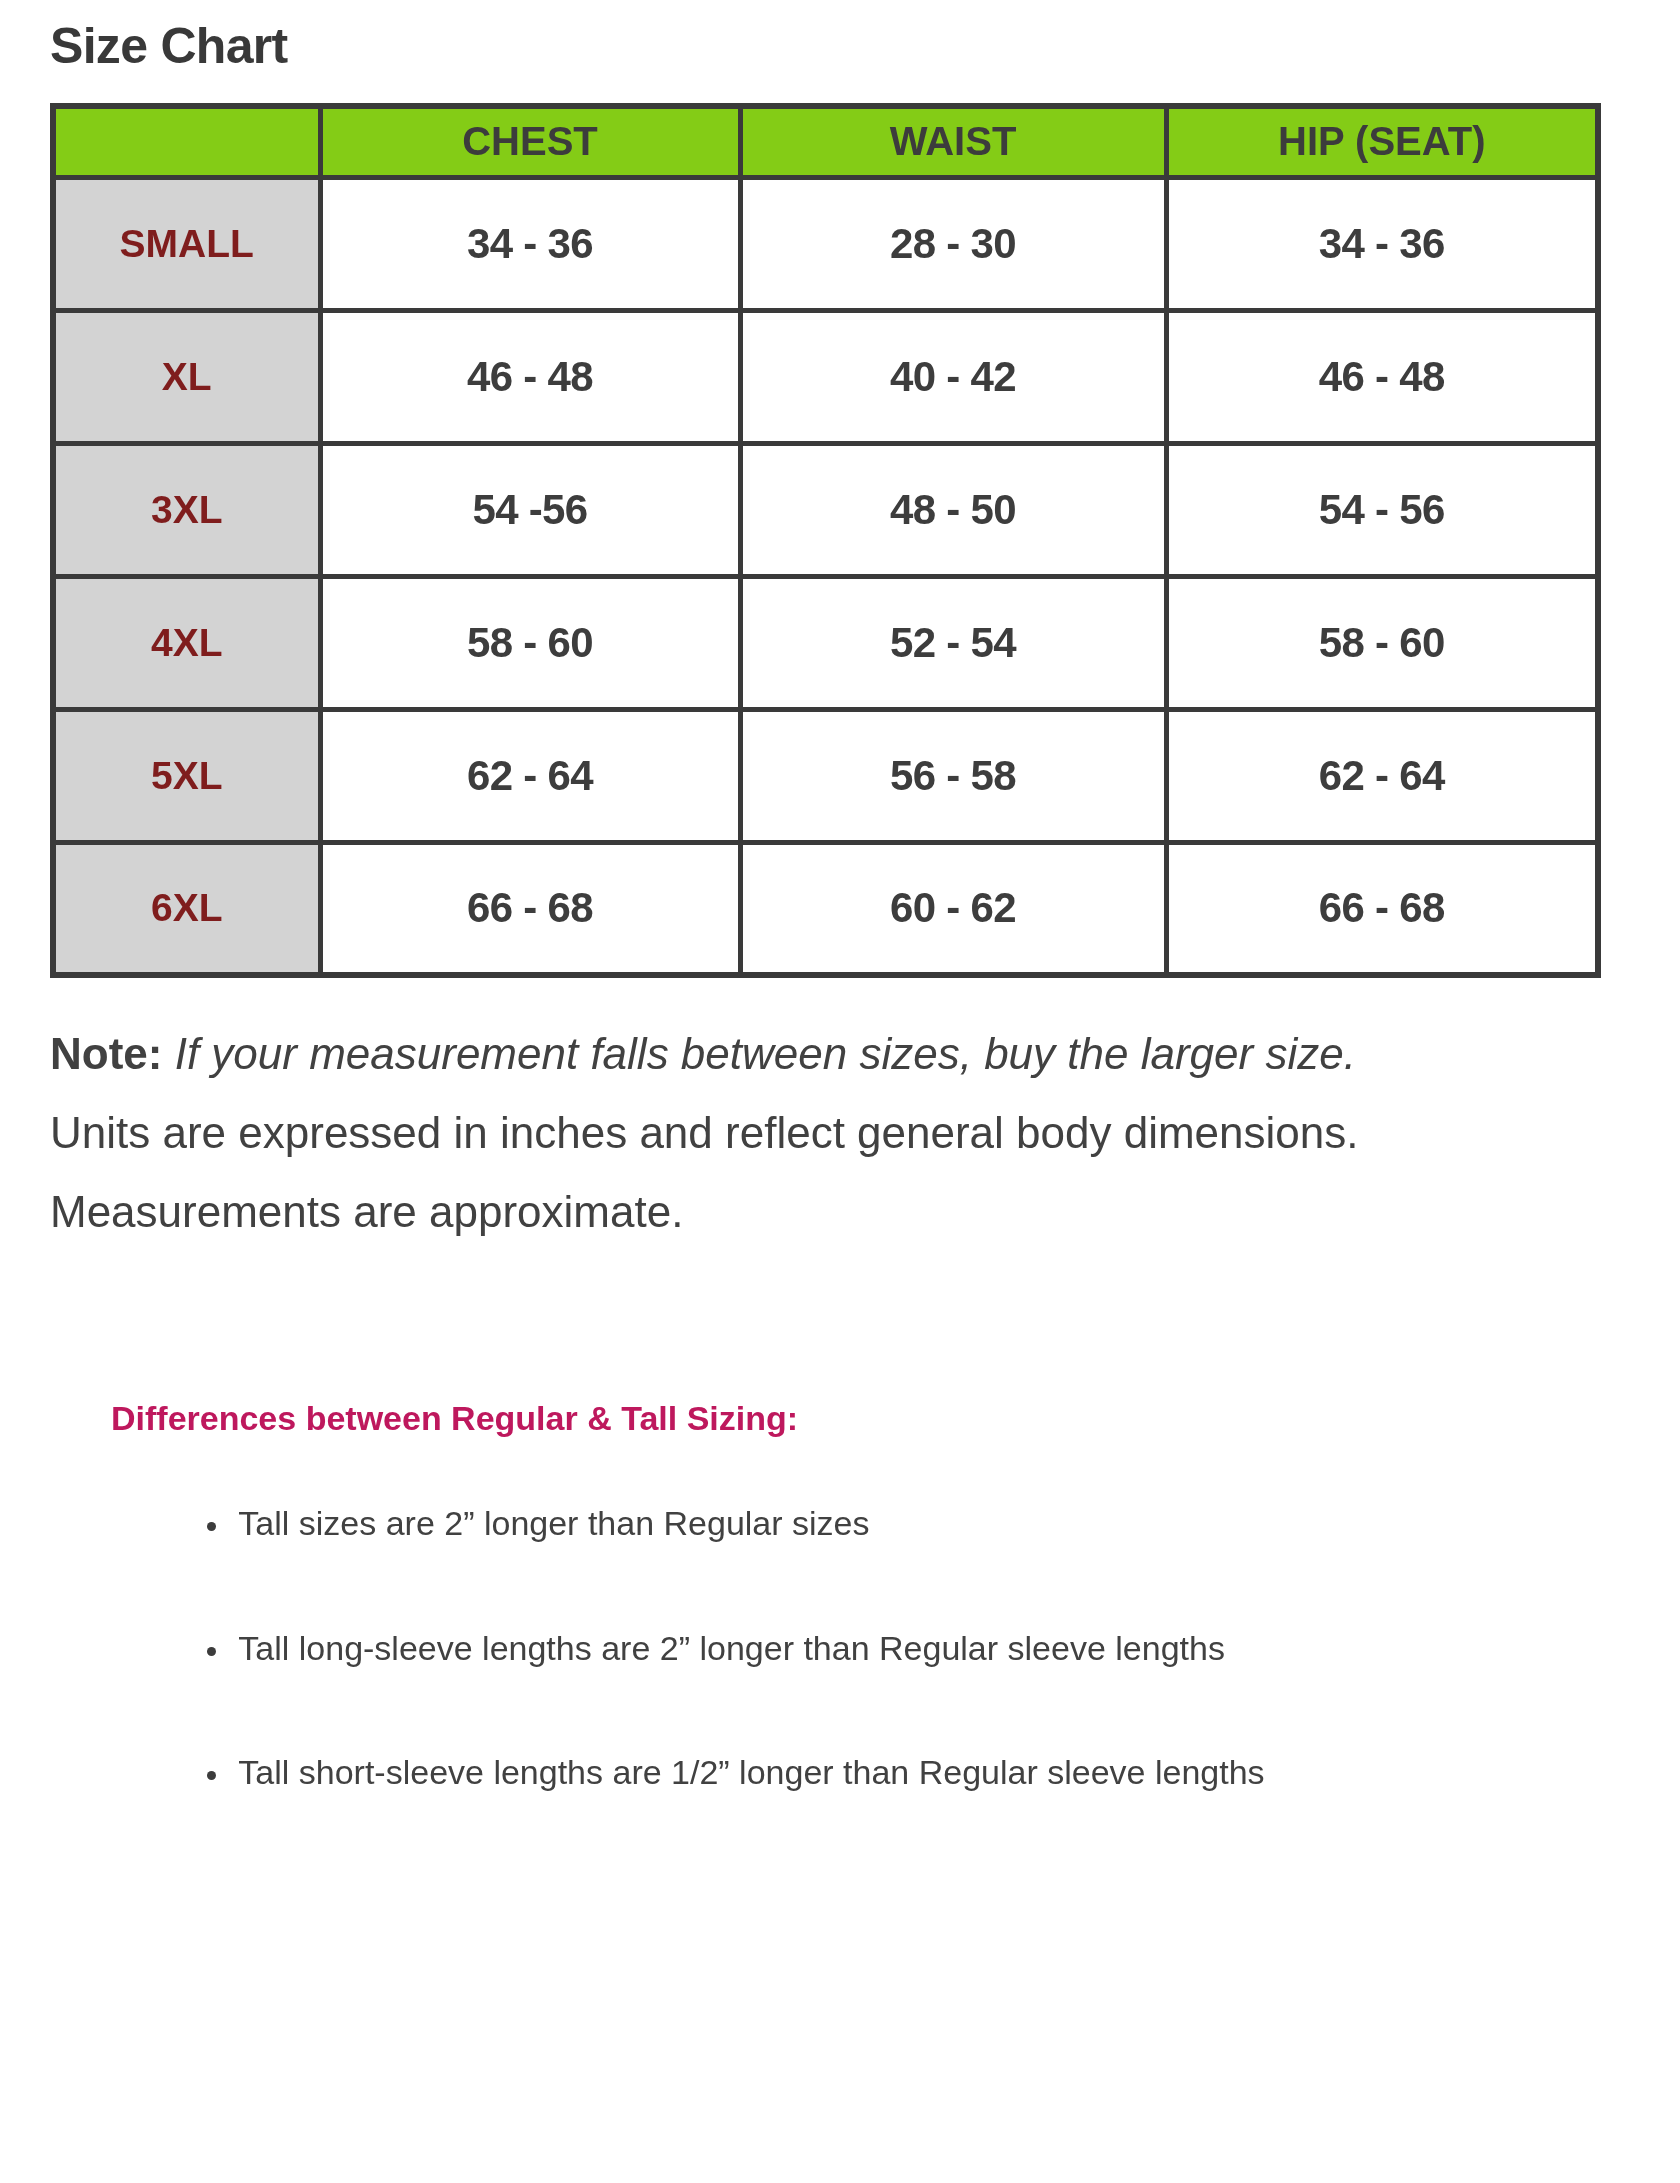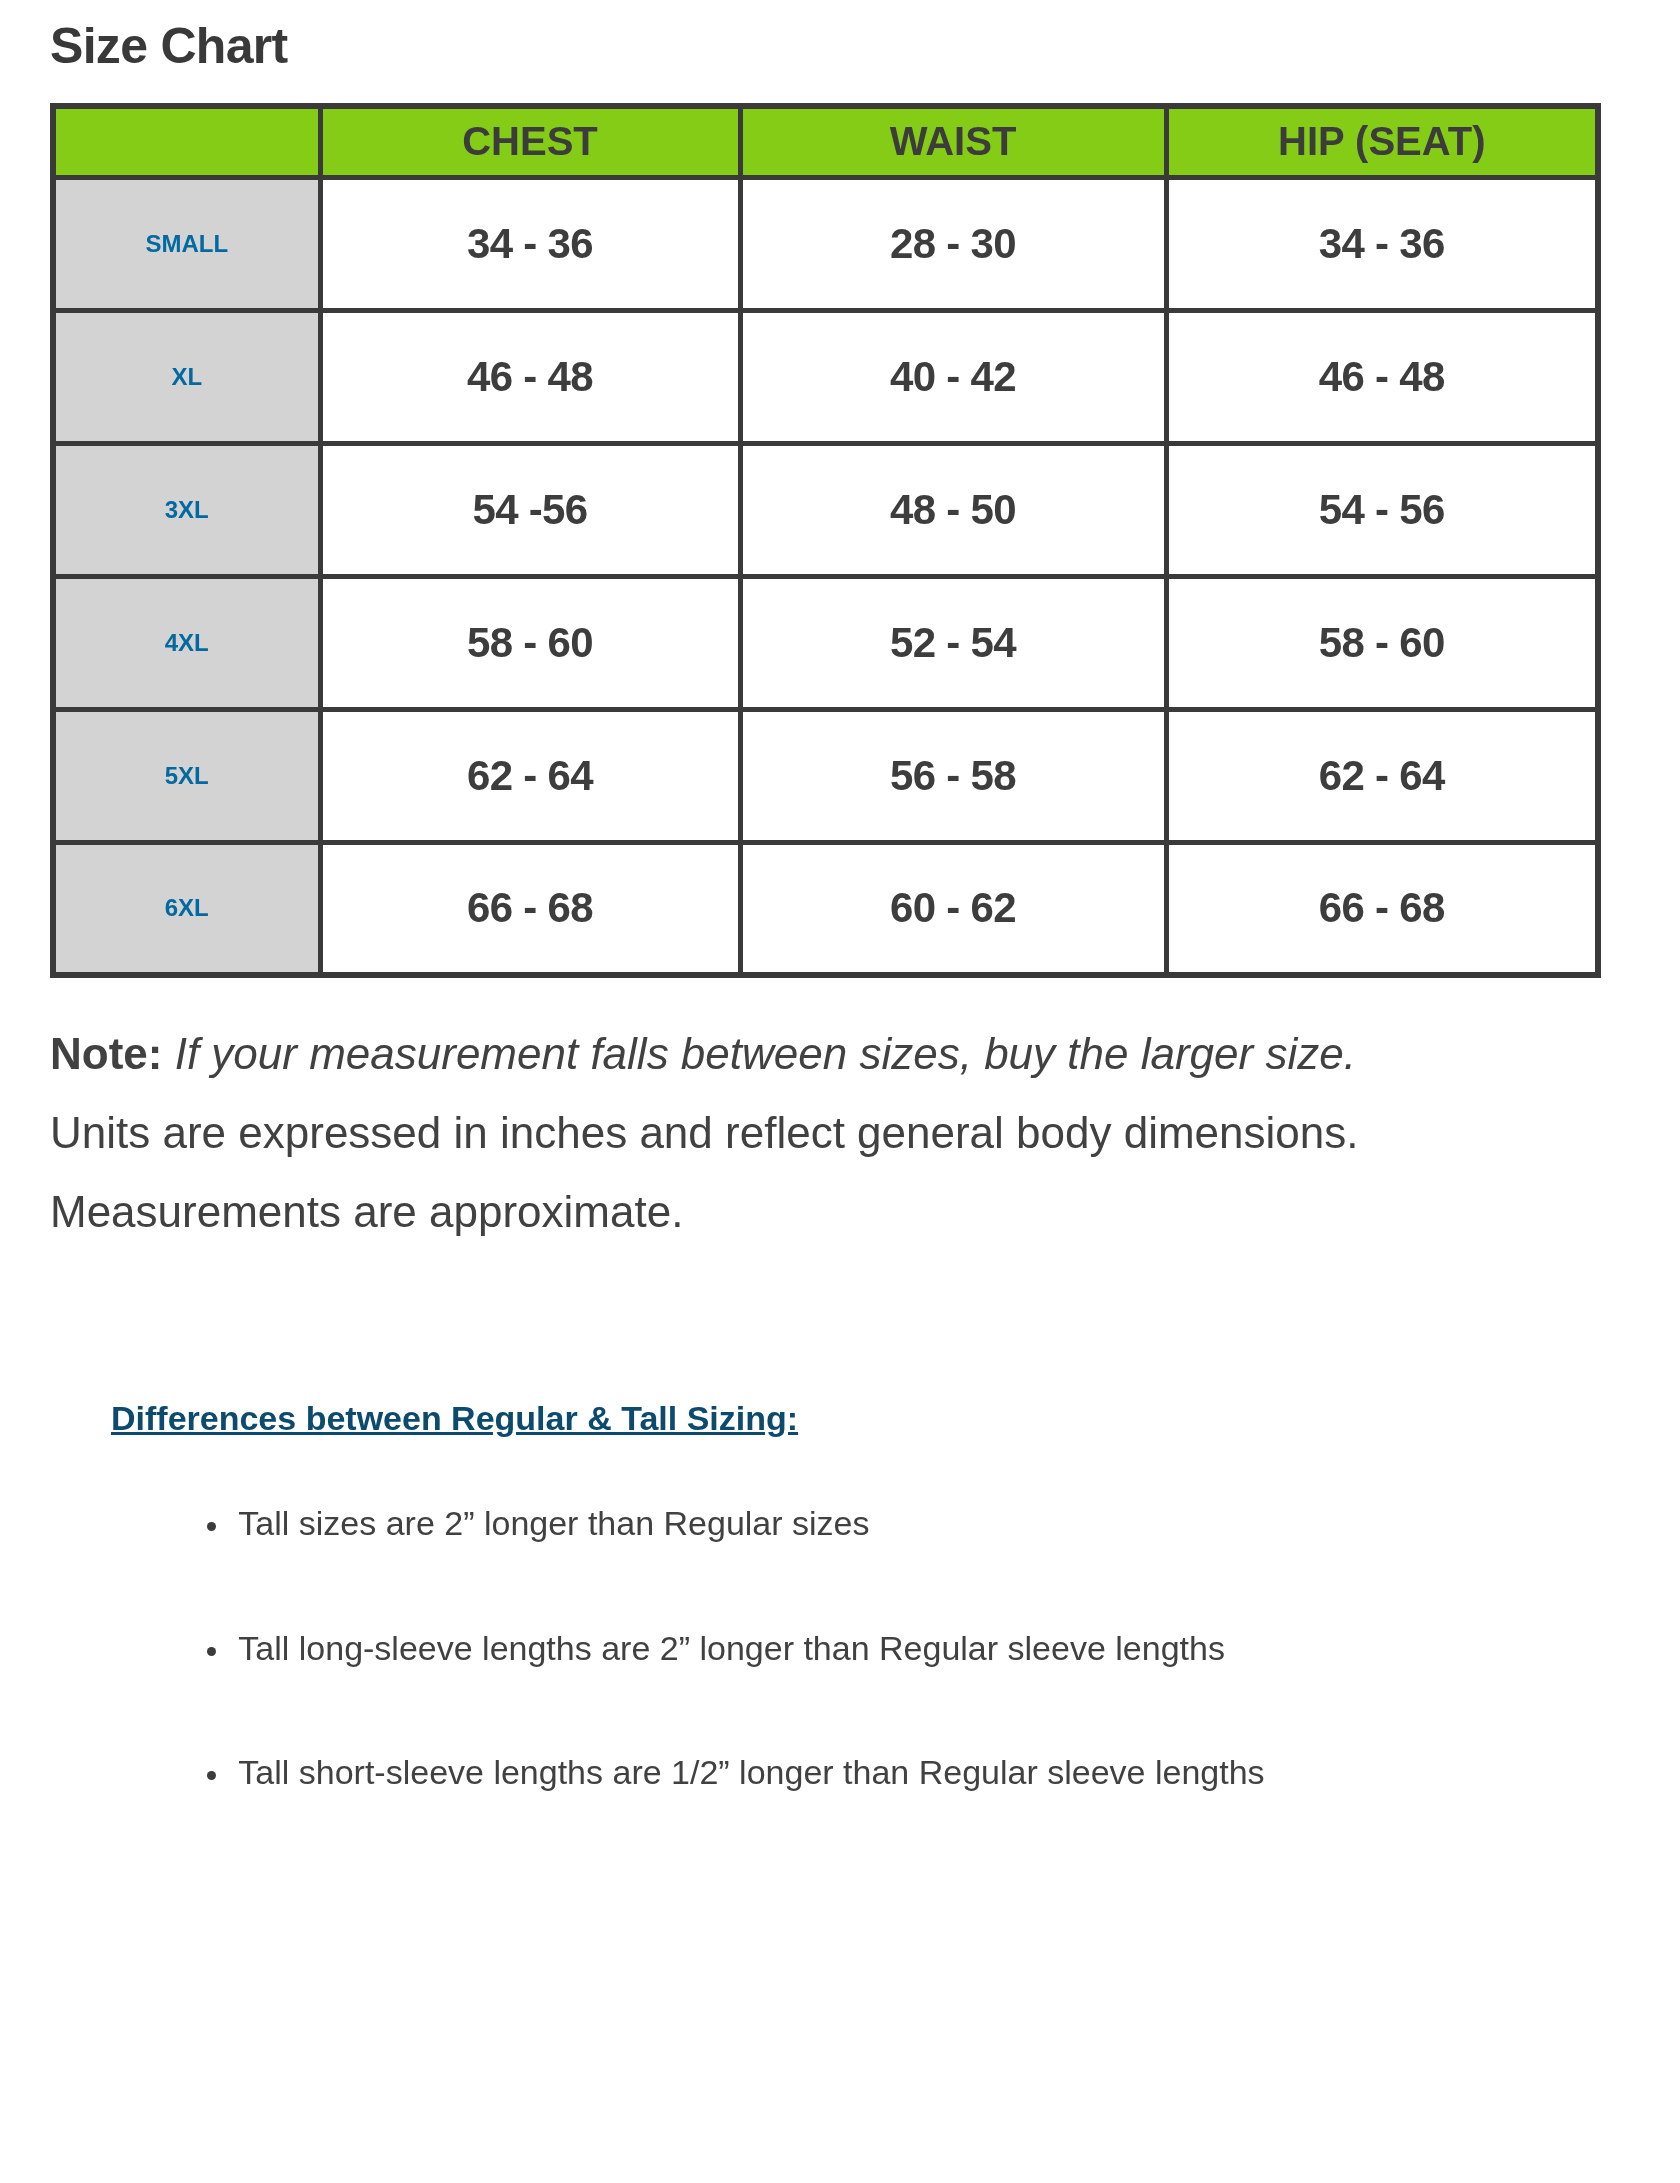--- a/index.html
+++ b/index.html
@@ -40,23 +40,23 @@
   }
   table.size-chart thead th {
     background: #84cc16;
     height: 71px;
     font-size: 40px;
     font-weight: bold;
     color: #3c3c3c;
   }
   table.size-chart tbody th.row-label {
     background: #d3d3d3;
-    font-size: 24px;
+    font-size: 39px;
     font-weight: bold;
-    color: #0369a1;
+    color: #7f1d1d;
   }
   table.size-chart tbody tr { height: 133px; }
   table.size-chart tbody td {
     background: #ffffff;
     font-size: 42px;
     font-weight: bold;
     color: #3d3d3d;
     letter-spacing: -0.7px;
   }
   .note-block {
@@ -66,23 +66,22 @@
     line-height: 1.8;
     color: #414141;
   }
   .note-label { font-weight: bold; font-style: normal; }
   .note-italic { font-style: italic; }
   .tall-section { margin-top: 146px; }
   .tall-heading {
     margin: 0 0 0 61px;
     font-size: 34px;
     font-weight: bold;
-    color: #0c4a6e;
+    color: #be185d;
     line-height: 1.2;
-    text-decoration: underline;
   }
   ul.tall-bullets {
     margin: 64px 12px 0 0;
     padding: 0 0 0 181px;
     list-style: disc;
   }
   ul.tall-bullets li {
     font-size: 34px;
     line-height: 1.25;
     color: #414141;

